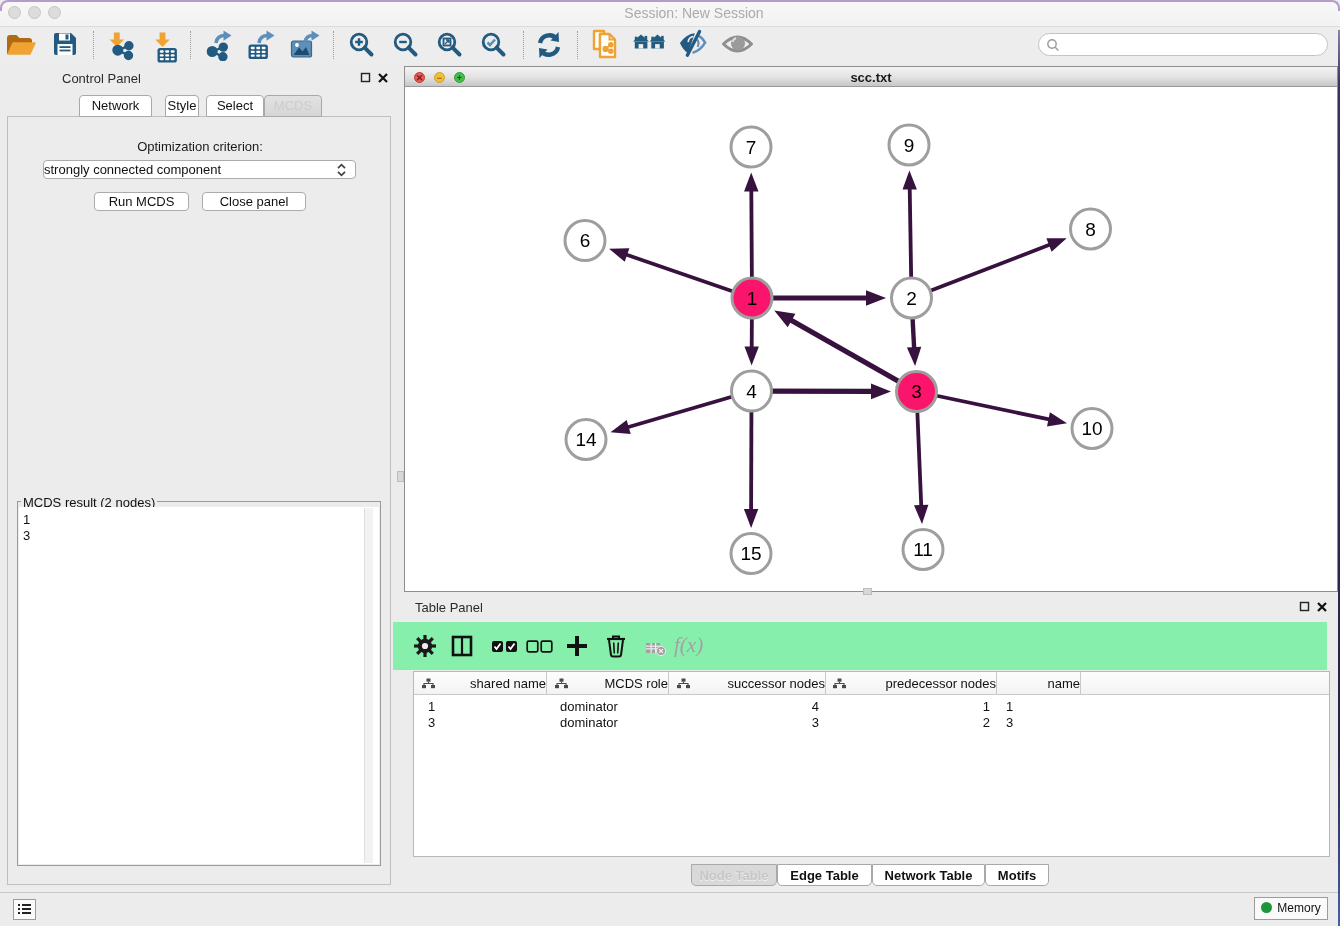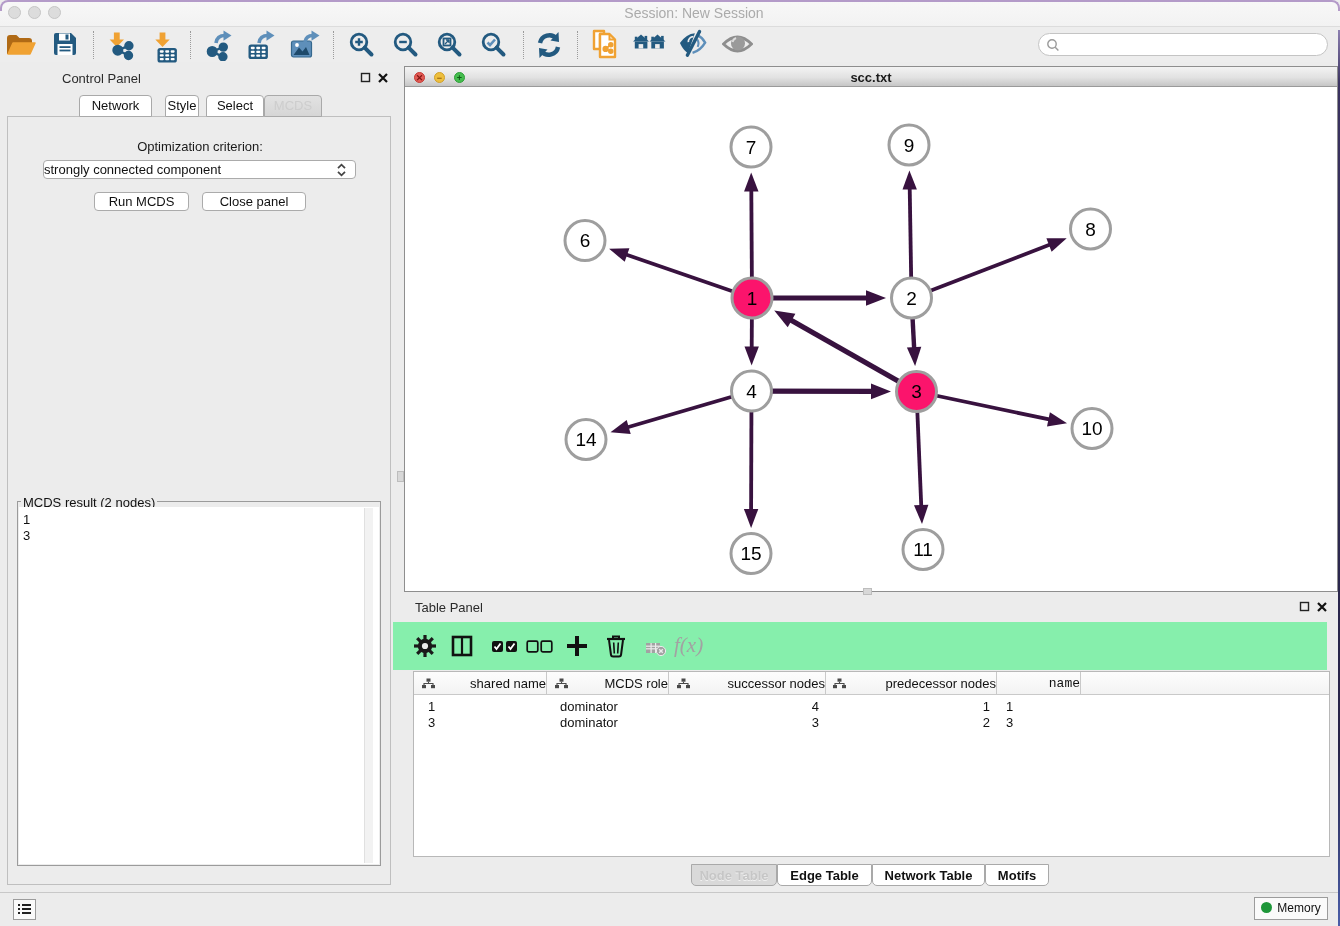--- a/index.html
+++ b/index.html
@@ -406,21 +406,21 @@
           <rect x="4.5" y="0.5" width="4" height="3.2"></rect>
           <rect x="0" y="7" width="4" height="3.2"></rect>
           <rect x="9" y="7" width="4" height="3.2"></rect>
           <path d="M6.5 3.7 L6.5 5.5 M2 7 L2 5.5 L11 5.5 L11 7" stroke="#4a4a4a" stroke-width="1.1" fill="none"></path>
         </g>
       </svg>
     <div class="th" style="left:0px; width:133px;">shared name</div>
     <div class="th" style="left:133px; width:122px;">MCDS role</div>
     <div class="th" style="left:255px; width:157px;">successor nodes</div>
     <div class="th" style="left:412px; width:171px;">predecessor nodes</div>
-    <div class="th" style="left:583px; width:84px;font-family:Liberation Mono, monospace;">name</div>
+    <div class="th" style="left:583px; width:84px;">name</div>
   </div>
   <div class="td" style="left:14px; top:26px;">1</div>
   <div class="td" style="left:146px; top:26px;">dominator</div>
   <div class="td" style="left:255px; top:26px; width:150px; text-align:right;">4</div>
   <div class="td" style="left:412px; top:26px; width:164px; text-align:right;">1</div>
   <div class="td" style="left:592px; top:26px;">1</div>
   <div class="td" style="left:14px; top:42px;">3</div>
   <div class="td" style="left:146px; top:42px;">dominator</div>
   <div class="td" style="left:255px; top:42px; width:150px; text-align:right;">3</div>
   <div class="td" style="left:412px; top:42px; width:164px; text-align:right;">2</div>

